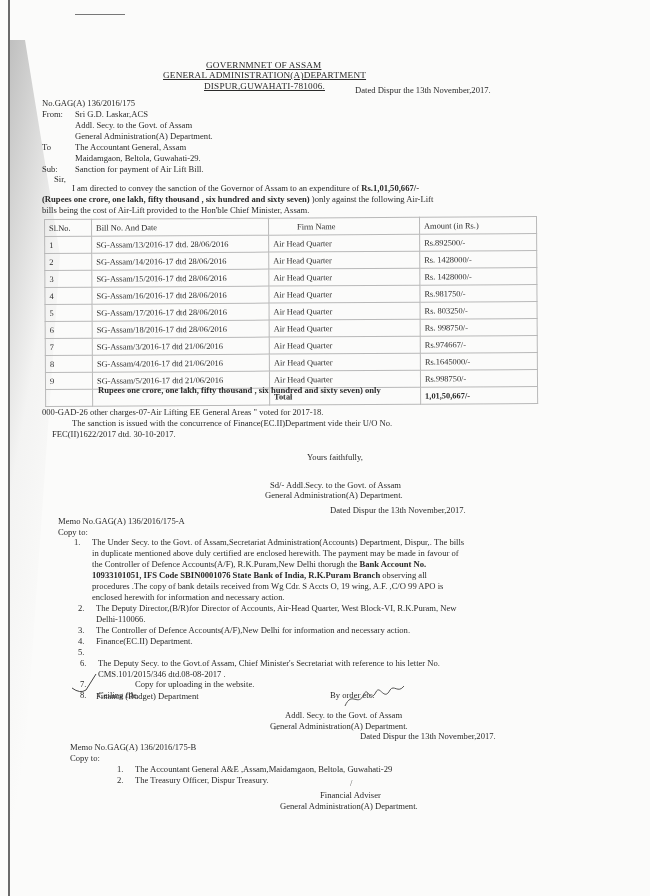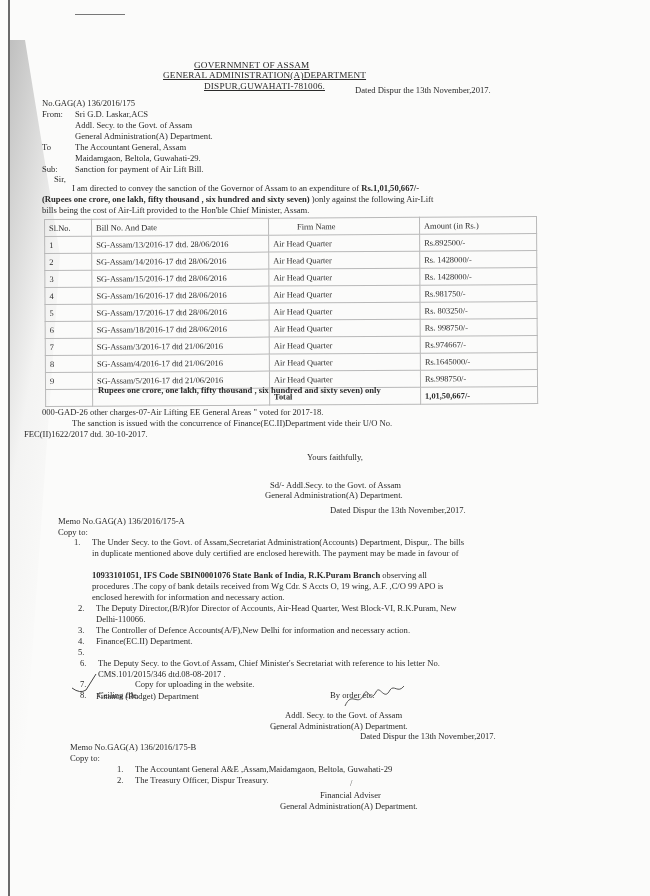--- a/index.html
+++ b/index.html
@@ -25,21 +25,21 @@
   .sig { position:absolute; font-family:"Liberation Serif", serif; font-style:italic; color:#444; }
 </style>
 </head>
 <body>
 
 <div class="page">
   <div class="edge-left"></div>
   <div class="shadow"></div>
   <div class="topmark"></div>
 
-  <div class="abs hdr u" style="left:194px;top:60px;">GOVERNMNET OF ASSAM</div>
+  <div class="abs hdr u" style="left:206px;top:60px;">GOVERNMNET OF ASSAM</div>
   <div class="abs hdr u" style="left:163px;top:70px;">GENERAL ADMINISTRATION(A)DEPARTMENT</div>
   <div class="abs hdr u" style="left:204px;top:81px;">DISPUR,GUWAHATI-781006.</div>
   <div class="abs" style="left:355px;top:85px;">Dated Dispur the   13th November,2017.</div>
 
   <div class="abs" style="left:42px;top:98px;">No.GAG(A) 136/2016/175</div>
   <div class="abs" style="left:42px;top:109px;">From:</div>
   <div class="abs" style="left:75px;top:109px;">Sri G.D. Laskar,ACS</div>
   <div class="abs" style="left:75px;top:120px;">Addl. Secy. to the Govt. of Assam</div>
   <div class="abs" style="left:75px;top:131px;">General Administration(A) Department.</div>
   <div class="abs" style="left:42px;top:142px;">To</div>
@@ -124,33 +124,36 @@
       <td></td>
       <td class="b">Total</td>
       <td class="b">1,01,50,667/-</td>
     </tr>
   </tbody>
     </table>
 
   <div class="abs b" style="left:98px;top:385px;">Rupees one crore, one lakh, fifty thousand , six hundred  and sixty seven) only</div>
   <div class="abs" style="left:42px;top:407px;">000-GAD-26 other charges-07-Air Lifting EE General Areas " voted for 2017-18.</div>
   <div class="abs" style="left:72px;top:418px;">The  sanction  is  issued  with  the  concurrence  of  Finance(EC.II)Department  vide  their  U/O  No.</div>
-  <div class="abs" style="left:24px;top:429px;">FEC(II)1622/2017 dtd. 30-10-2017.</div>
+  <div class="abs" style="left:52px;top:429px;">FEC(II)1622/2017 dtd. 30-10-2017.</div>
   <div class="abs" style="left:307px;top:440px;margin-top:12px;">Yours faithfully,</div>
 
   <div class="abs" style="left:270px;top:480px;">Sd/- Addl.Secy. to the Govt. of Assam</div>
   <div class="abs" style="left:265px;top:490px;">General Administration(A) Department.</div>
 
   <div class="abs" style="left:330px;top:505px;">Dated Dispur the    13th November,2017.</div>
   <div class="abs" style="left:58px;top:516px;">Memo No.GAG(A) 136/2016/175-A</div>
   <div class="abs" style="left:58px;top:527px;">Copy to:</div>
 
   <div class="abs" style="left:74px;top:537px;">1.</div>
   <div class="abs" style="left:92px;top:537px;">The Under Secy. to the Govt. of Assam,Secretariat Administration(Accounts) Department, Dispur,. The bills</div>
   <div class="abs" style="left:92px;top:548px;">in duplicate mentioned above duly certified are enclosed herewith.  The payment may be made  in favour of</div>
+  <div class="abs" style="left:92px;top:559px;">
+    <span>the Controller of Defence Accounts(A/F), R.K.Puram,New Delhi   thorugh the </span><span class="b">Bank Account No.</span>
+  </div>
   <div class="abs" style="left:92px;top:570px;">
     <span class="b">10933101051, IFS Code SBIN0001076 State Bank of India, R.K.Puram Branch</span><span> observing all</span>
   </div>
   <div class="abs" style="left:92px;top:581px;">procedures .The copy of bank details received from Wg Cdr. S Accts O, 19 wing, A.F. ,C/O 99 APO is</div>
   <div class="abs" style="left:92px;top:592px;">enclosed herewith for information and necessary action.</div>
 
   <div class="abs" style="left:78px;top:603px;">2.</div>
   <div class="abs" style="left:96px;top:603px;">The Deputy Director,(B/R)for Director of Accounts, Air-Head Quarter, West Block-VI, R.K.Puram, New</div>
   <div class="abs" style="left:96px;top:614px;">Delhi-110066.</div>
   <div class="abs" style="left:78px;top:625px;">3.</div>

